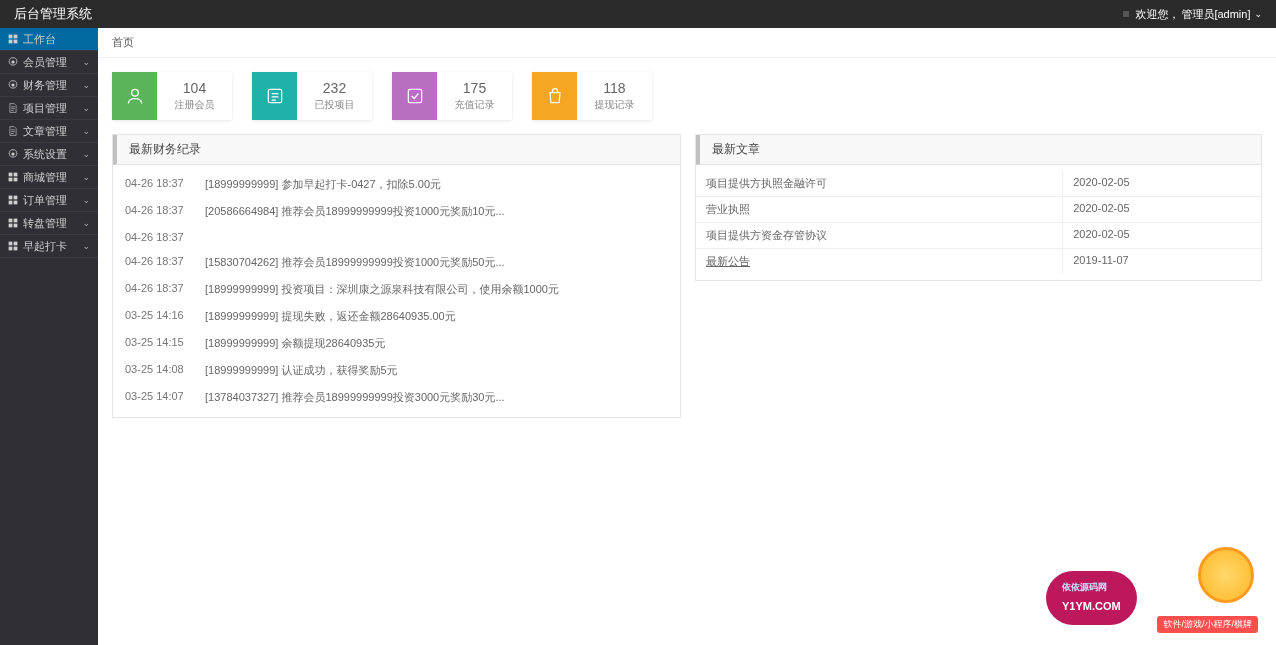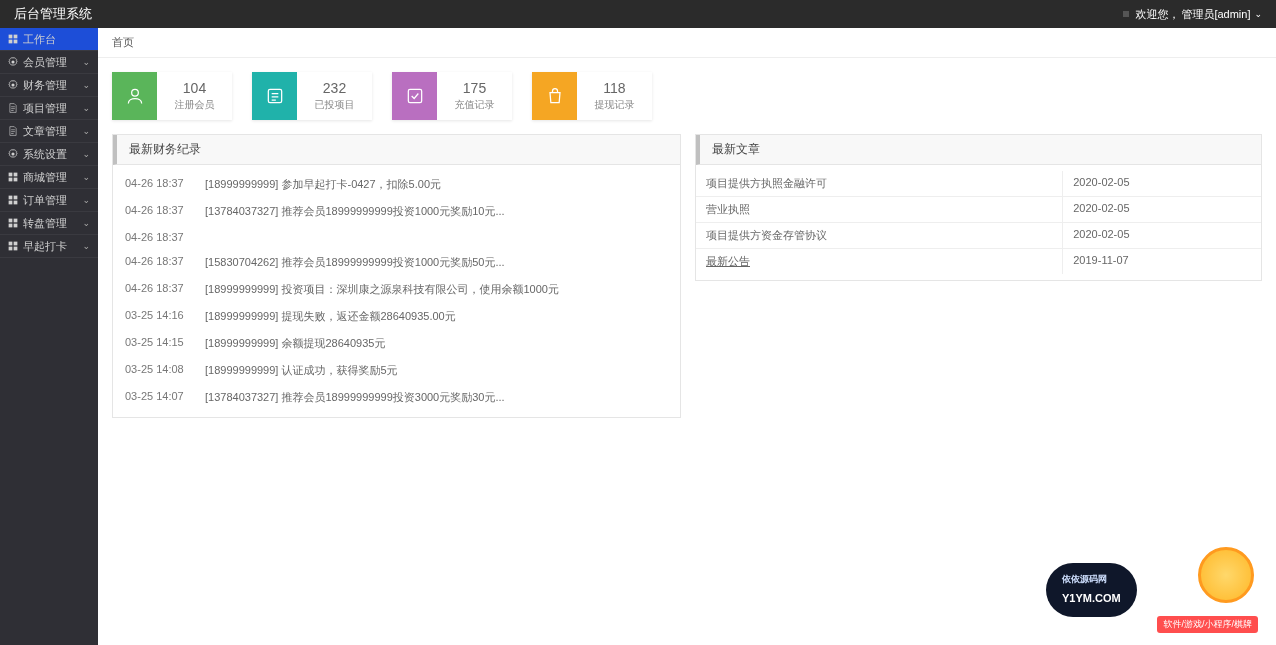--- a/index.html
+++ b/index.html
@@ -10,21 +10,21 @@
     .header-title { font-size: 13px; font-weight: 500; }
     .header-spacer { flex: 1; }
     .header-user { font-size: 11px; display: flex; align-items: center; gap: 2px; }
     .header-user .sq { width: 6px; height: 6px; background: #555; display: inline-block; margin-right: 4px; }
     .chev { font-size: 9px; margin-left: 2px; }
     
     
     .layout { display: flex; height: calc(100vh - 28px); }
     .sidebar { width: 98px; background: #2f2f35; color: #d0d0d0; overflow-y: auto; }
     .sidebar-item { height: 23px; display: flex; align-items: center; padding: 0 8px; font-size: 11px; border-bottom: 1px solid #3a3a40; cursor: pointer; }
-    .sidebar-item.first { background: #1d4ed8; }
+    .sidebar-item.first { background: #0369a1; }
     .sidebar-item .ico { width: 10px; height: 10px; margin-right: 5px; display: inline-flex; align-items: center; justify-content: center; }
     .sidebar-item .sidebar-label { flex: 1; }
     .sidebar-item .arrow { font-size: 9px; color: #aaa; }
     
     
     .main { flex: 1; background: #fff; overflow-y: auto; }
     .breadcrumb { height: 30px; padding: 0 14px; display: flex; align-items: center; font-size: 11px; color: #555; background: #fff; border-bottom: 1px solid #eee; }
     
     .stats { display: flex; gap: 20px; padding: 14px; }
     .stat-card { display: flex; width: 120px; height: 48px; box-shadow: 0 1px 3px rgba(0,0,0,0.1); }
@@ -52,21 +52,21 @@
     .info-key { width: 40%; padding: 5px 10px; font-size: 11px; color: #666; border-right: 1px solid #eee; }
     .info-val { flex: 1; padding: 5px 10px; font-size: 11px; color: #666; }
     
     .panel-right { display: flex; flex-direction: column; gap: 12px; }
     .panel-right .panel { flex: none; }
     
     .info-table { width: 100%; }
     
     
     .watermark { position: fixed; right: 10px; bottom: 8px; width: 220px; height: 90px; pointer-events: none; }
-    .wm-bubble { background: #0f172a; border-radius: 28px; padding: 10px 16px; color: #fff; font-weight: 700; font-size: 18px; position: absolute; left: 0; bottom: 20px; }
+    .wm-bubble { background: #be185d; border-radius: 28px; padding: 10px 16px; color: #fff; font-weight: 700; font-size: 18px; position: absolute; left: 0; bottom: 12px; }
     .wm-sub { font-size: 9px; color: #cfe0ff; display: block; }
     .wm-sub2 { font-size: 11px; }
     .wm-mag { width: 56px; height: 56px; border-radius: 50%; background: radial-gradient(circle,#ffd86b 0%,#ffc13b 70%); position: absolute; right: 12px; top: 0; border: 3px solid #ff9a1f; }
     .wm-tag { position: absolute; right: 8px; bottom: 4px; background: #ff4e4e; color: #fff; font-size: 9px; padding: 2px 6px; border-radius: 3px; }
   </style>
 </head>
 <body>
 
 <div class="header">
   <span class="header-title">后台管理系统</span>
@@ -251,21 +251,21 @@
     <div class="panels">
       <div class="panel">
         <div class="panel-head">最新财务纪录</div>
         <div class="panel-body" id="finance-body">
             <div class="log-row">
               <span class="log-time">04-26 18:37</span>
               <span class="log-text">[18999999999] 参加早起打卡-0427，扣除5.00元</span>
             </div>
             <div class="log-row">
               <span class="log-time">04-26 18:37</span>
-              <span class="log-text">[13784037327] 推荐会员18999999999投资1000元奖励10元...</span>
+              <span class="log-text">[20586664984] 推荐会员18999999999投资1000元奖励10元...</span>
             </div>
             <div class="log-row">
               <span class="log-time">04-26 18:37</span>
             </div>
             <div class="log-row">
               <span class="log-time">04-26 18:37</span>
               <span class="log-text">[15830704262] 推荐会员18999999999投资1000元奖励50元...</span>
             </div>
             <div class="log-row">
               <span class="log-time">04-26 18:37</span>

